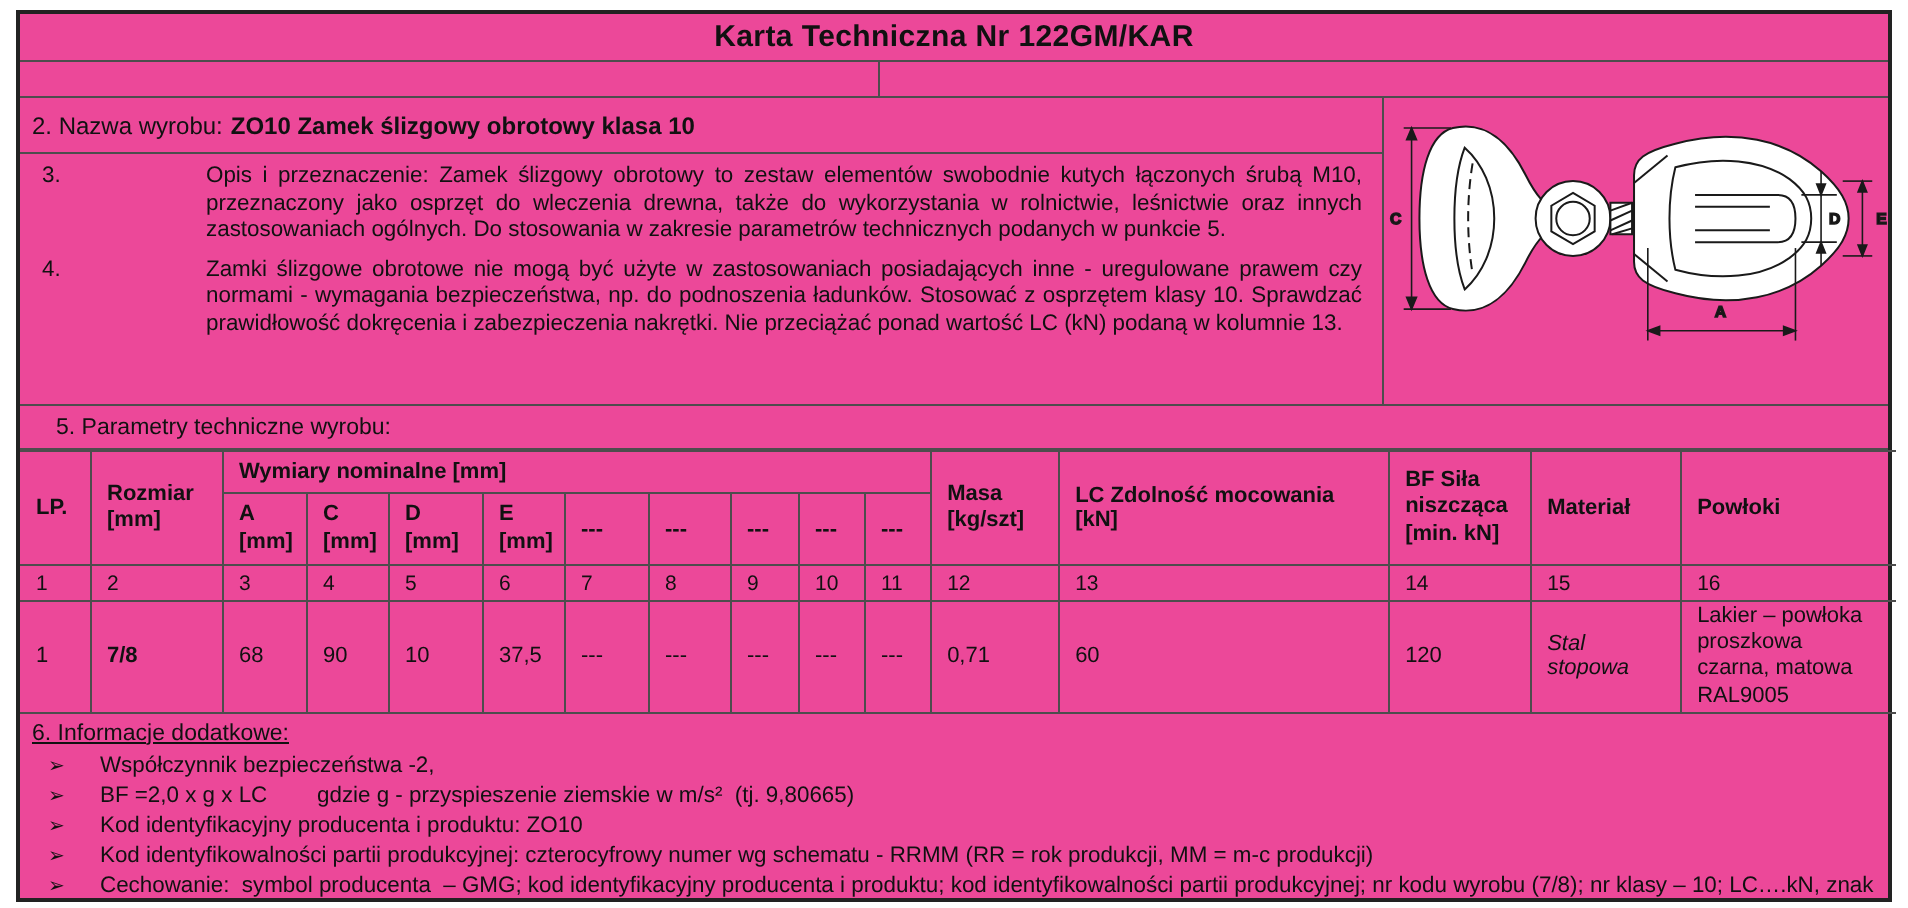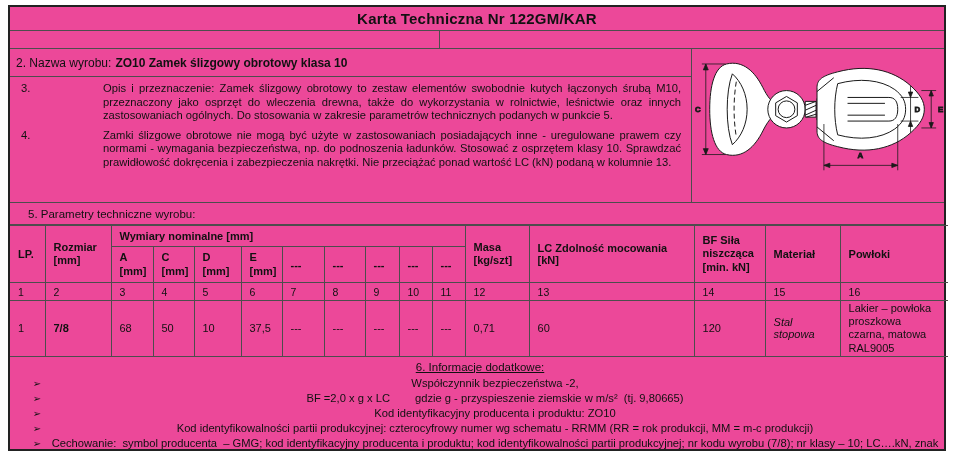--- a/index.html
+++ b/index.html
@@ -24,21 +24,21 @@
   table.params td:first-child{border-left:none;}
   table.params td:last-child{border-right:none;}
   tr.th1 td{font-weight:bold;height:18px;}
   tr.th2 td{font-weight:bold;height:33px;}
   tr.nums td{height:15px;font-size:10.5px;font-weight:normal;}
   tr.datar td{height:47px;}
   .pre{white-space:pre-line;line-height:1.2;}
   .bold{font-weight:bold;}
   .small{font-size:10px;line-height:1.2;}
   .msmall{font-size:10.5px;font-style:italic;}
-  .s6{flex:1;padding-top:3px;overflow:hidden;text-align:center;}
+  .s6{flex:1;padding-top:3px;overflow:hidden;}
   .s6-title{font-size:11.5px;text-decoration:underline;margin:1px 0 4px 6px;}
   .bullet{display:flex;margin:0 4px 1.5px 14px;}
   .b-ico{flex:0 0 26px;font-size:10px;line-height:13.6px;}
   .b-tx{flex:1;font-size:11.2px;line-height:13.6px;white-space:pre-wrap;}
   svg text{font-family:"Liberation Sans","DejaVu Sans",sans-serif;font-size:8px;font-weight:bold;fill:#111;}
   svg path,svg line,svg circle,svg rect,svg polygon,svg polyline{vector-effect:non-scaling-stroke;}
 </style>
 </head>
 <body>
 
@@ -208,21 +208,21 @@
         <td>12</td>
         <td>13</td>
         <td>14</td>
         <td>15</td>
         <td>16</td>
       </tr>
       <tr class="datar">
         <td>1</td>
         <td class="bold">7/8</td>
         <td>68</td>
-        <td>50</td>
+        <td>90</td>
         <td>10</td>
         <td>37,5</td>
         <td>---</td>
         <td>---</td>
         <td>---</td>
         <td>---</td>
         <td>---</td>
         <td>0,71</td>
         <td>60</td>
         <td>120</td>

